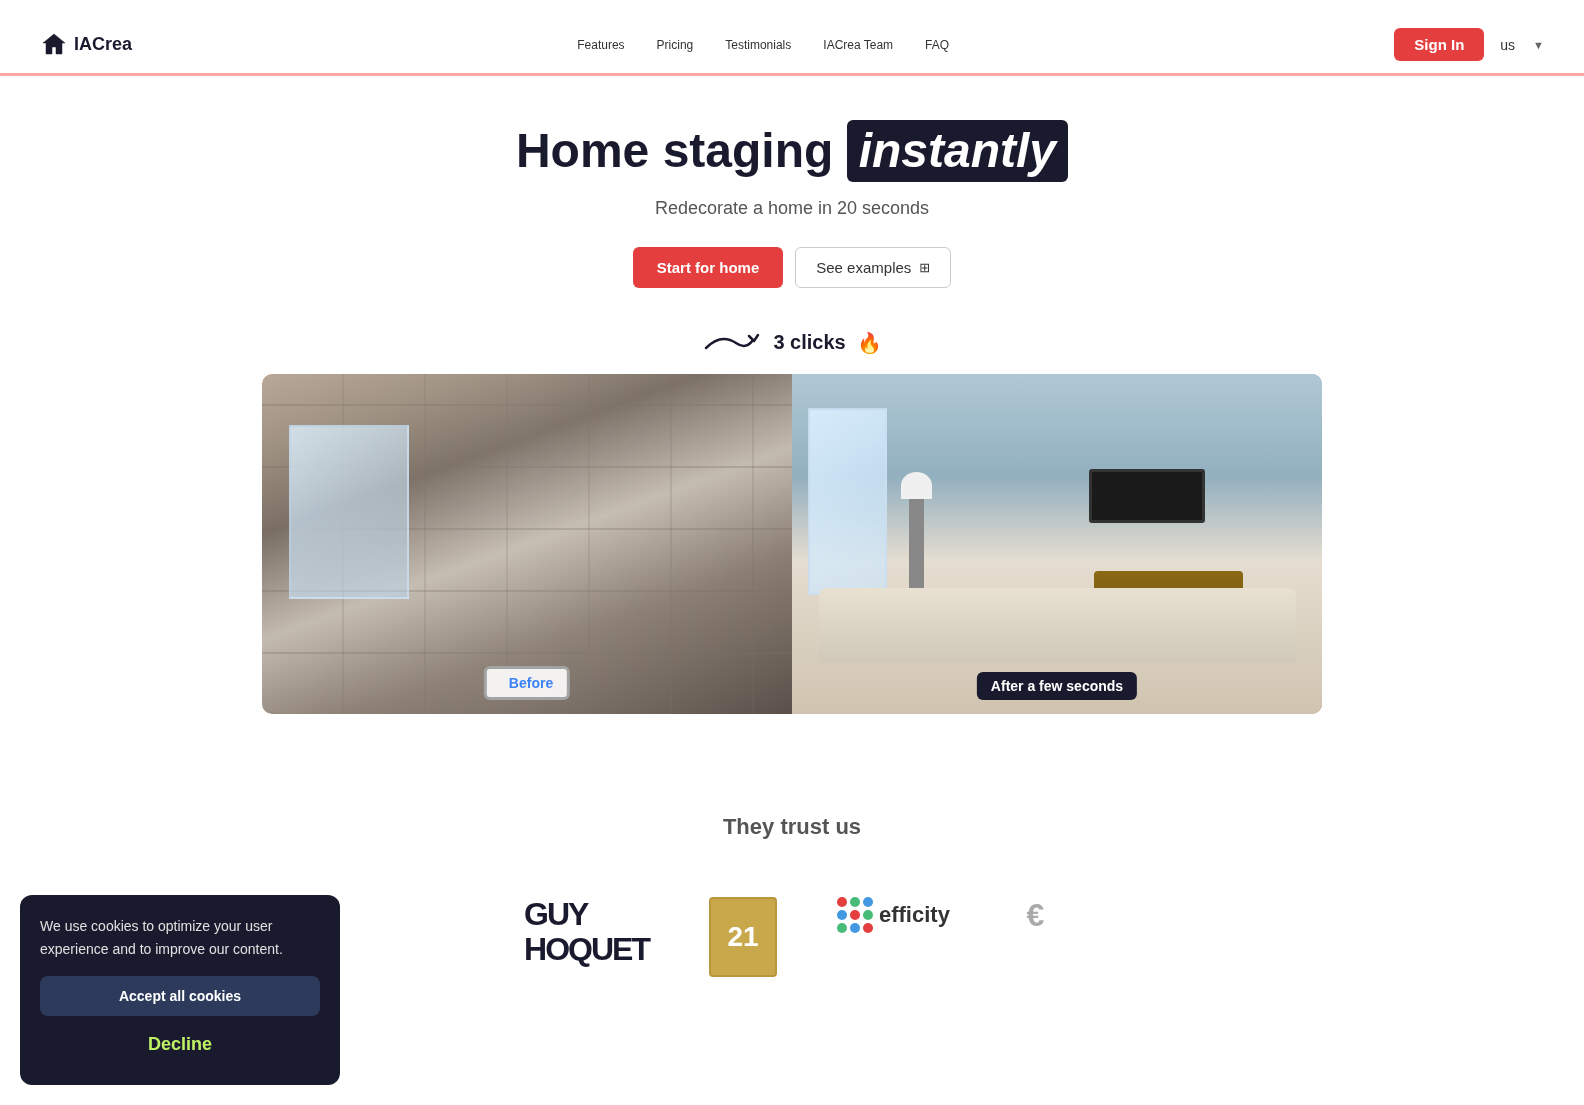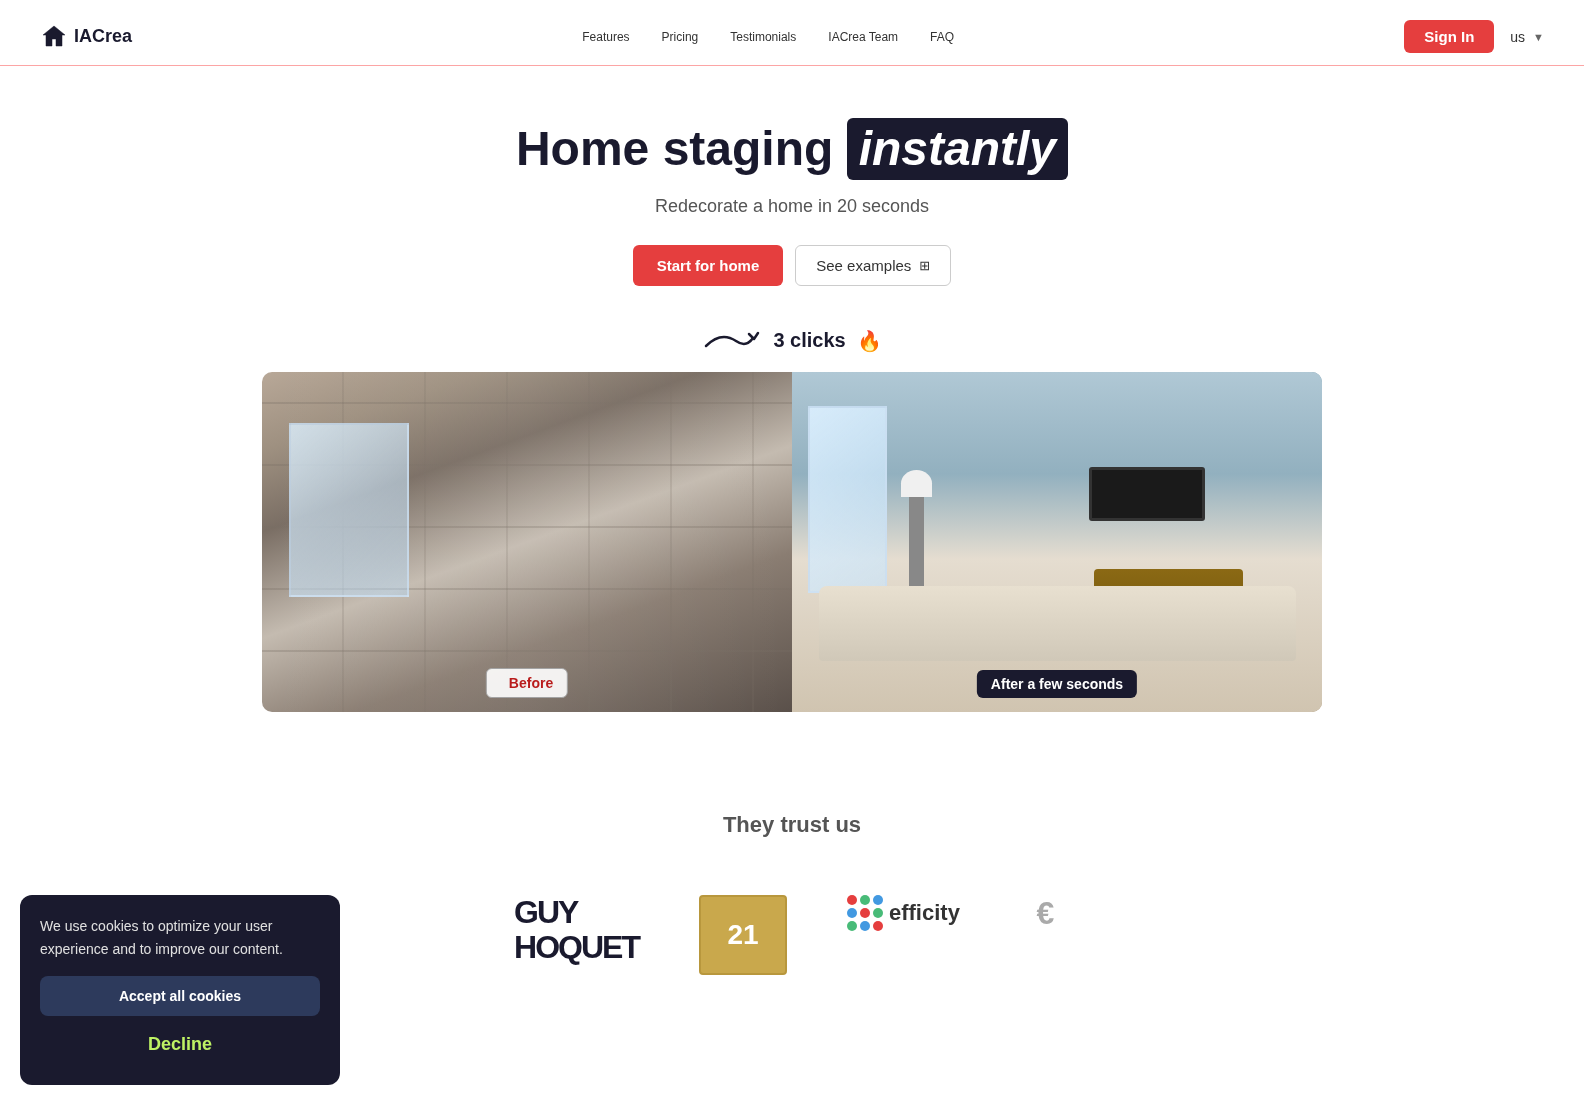--- a/index.html
+++ b/index.html
@@ -1,33 +1,33 @@
 <!DOCTYPE html>
 <html><head>
   <meta charset="utf-8">
   <style>
     * { margin: 0; padding: 0; box-sizing: border-box; }
     body { font-family: -apple-system, BlinkMacSystemFont, 'Segoe UI', sans-serif; background: #fff; color: #1a1a2e; overflow-x: hidden; }
 
     
     .navbar {
       display: flex; align-items: center; justify-content: space-between;
-      padding: 12px 40px; border-bottom: 1px solid #fca5a5; background: #fff;
-      position: sticky; top: 8px; z-index: 100;
+      padding: 12px 40px; border-bottom: 3px solid #fca5a5; background: #fff;
+      position: sticky; top: 16px; z-index: 100;
     }
     .navbar-logo { display: flex; align-items: center; gap: 6px; font-size: 18px; font-weight: 700; color: #1a1a2e; text-decoration: none; }
     .navbar-logo-icon { width: 28px; height: 28px; }
     .navbar-nav { display: flex; align-items: center; gap: 32px; }
     .nav-link { text-decoration: none; color: #333; font-size: 12px; font-weight: 500; }
     .navbar-right { display: flex; align-items: center; gap: 16px; }
     .btn-signin {
       background: #e53e3e; color: #fff; border: none; padding: 8px 20px;
       border-radius: 6px; font-size: 15px; font-weight: 600; cursor: pointer;
     }
-    .lang-selector { display: flex; align-items: center; gap: 8px; font-size: 14px; color: #333; cursor: pointer; }
+    .lang-selector { display: flex; align-items: center; gap: 18px; font-size: 14px; color: #333; cursor: pointer; }
     .chevron { font-size: 11px; color: #666; }
 
     
     .hero { text-align: center; padding: 60px 20px 20px; }
     .hero-title { font-size: 48px; font-weight: 700; color: #1a1a2e; margin-bottom: 16px; line-height: 1.2; }
     .hero-title-highlight {
       background: #1a1a2e; color: #fff; padding: 2px 12px; border-radius: 6px; display: inline-block; font-style: italic;
     }
     .hero-subtitle { font-size: 18px; color: #555; margin-bottom: 28px; }
     .hero-buttons { display: flex; align-items: center; justify-content: center; gap: 12px; margin-bottom: 40px; }
@@ -127,34 +127,34 @@
       position: absolute; bottom: 63%; left: 20.5%; width: 6%; height: 8%;
       background: #f0f0f0; border-radius: 50% 50% 0 0;
     }
 
     .label-badge {
       position: absolute; bottom: 14px; padding: 6px 14px; border-radius: 6px;
       font-size: 14px; font-weight: 600;
     }
     .label-before {
       left: 50%; transform: translateX(-50%);
-      background: rgba(255,255,255,0.9); color: #b91c1c; border: 1px solid #a3a3a3; padding-left: 22px;
+      background: rgba(255,255,255,0.9); color: #3b82f6; border: 3px solid #a3a3a3; padding-left: 22px;
     }
     .label-after {
       left: 50%; transform: translateX(-50%);
       background: #1a1a2e; color: #fff;
     }
 
     
     .trust-section { text-align: center; padding: 20px 40px 40px; }
     .trust-title { font-size: 22px; font-weight: 600; color: #555; margin-bottom: 57px; }
     .trust-logos { display: flex; align-items: flex-start; justify-content: center; gap: 60px; flex-wrap: wrap; }
     .trust-logo { font-size: 28px; font-weight: 800; color: #1a1a2e; letter-spacing: -1px; }
     .trust-logo-c21 {
-      width: 88px; height: 80px; border-radius: 4px;
+      width: 68px; height: 80px; border-radius: 4px;
       background: #c9a84c;
       display: flex; align-items: center; justify-content: center;
       color: #fff; font-size: 28px; font-weight: 700;
       border: 2px solid #b8973d;
     }
     .trust-logo-efficity {
       display: flex; align-items: center; gap: 6px; font-size: 22px; font-weight: 700; color: #333;
     }
     .efficity-dots {
       display: grid; grid-template-columns: repeat(3, 10px); grid-template-rows: repeat(3, 10px); gap: 3px;

